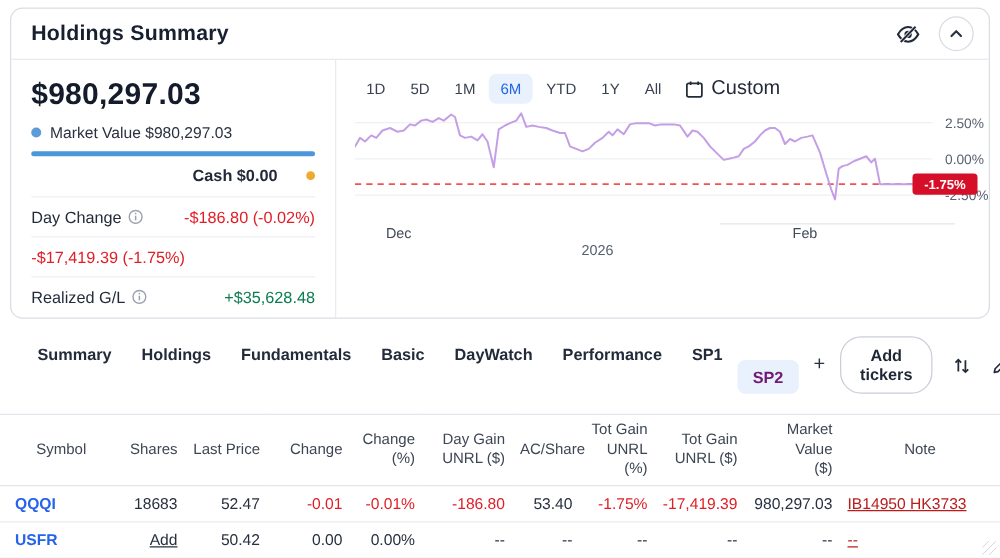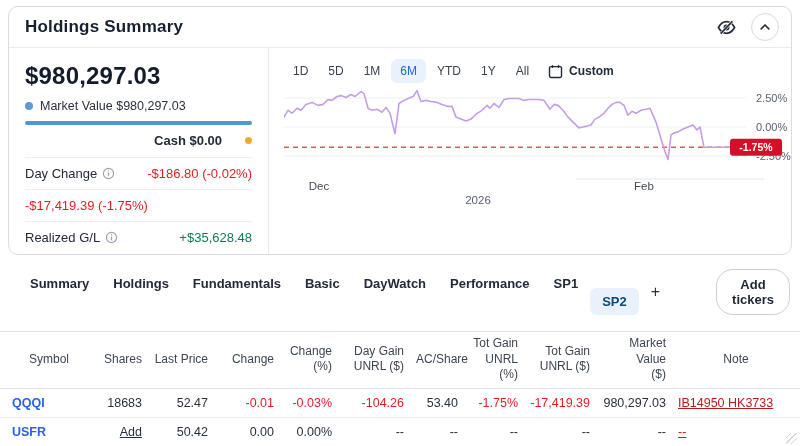--- a/index.html
+++ b/index.html
@@ -32,34 +32,34 @@
   .neg { color:#e01e26; }
   .pos { color:#0e7c52; }
 
   
   .chart-panel { flex:1; border-left:1px solid #e8eaef; padding:11px 0 0 15px; }
   .range-row { display:flex; align-items:center; gap:2px; }
   .range-btn { font-size:12px; font-weight:normal; color:#3a4251; padding:5px 9px;
     border-radius:6px; cursor:pointer; }
   .range-btn.selected { color:#2166e8; background:#e9f1fd; }
   .custom-btn { display:flex; align-items:center; gap:6px; margin-left:8px;
-    font-size:12px; font-weight:bold; color:#232b3a; cursor:pointer; }
+    font-size:16px; font-weight:normal; color:#232b3a; cursor:pointer; }
   .chart-wrap { margin-top:2px; }
 
   
   .tabbar { position:absolute; top:272px; left:8px; width:784px; height:40px;
     display:flex; align-items:center; padding:0 10px; }
   .view-tab { font-size:13px; font-weight:bold; color:#232b3a; padding:6px 12px;
     border-radius:6px; cursor:pointer; white-space:nowrap; }
-  .view-tab.selected { color:#0c4a6e; background:#e9f1fd;margin-top:18px; }
+  .view-tab.selected { color:#701a75; background:#e9f1fd;margin-top:18px; }
   .plus-tab { font-size:16px; font-weight:normal; color:#2a3140; padding:4px 12px; cursor:pointer; }
   .tab-spacer { flex:1; }
   .pill-btn { border:1px solid #c9ced7; border-radius:17px; padding:7px 15px;
     font-size:13px; font-weight:bold; color:#1f2735; background:#fff; cursor:pointer;
-    font-family:"Liberation Sans", sans-serif;margin-left:44px; }
+    font-family:"Liberation Sans", sans-serif; }
   .tool-icon { margin-left:15px; cursor:pointer; display:flex; align-items:center; }
 
   
   .table-area { position:absolute; top:331px; left:0; width:800px; }
   table { width:100%; border-collapse:collapse; table-layout:fixed; }
   thead th { font-weight:normal; font-size:12px; color:#3e4654; text-align:right;
     padding:4px 6px 5px 6px; border-top:1px solid #e2e5eb; border-bottom:1px solid #e2e5eb;
     vertical-align:middle; line-height:1.3; height:37px; }
   thead th:first-child, thead th:last-child { text-align:center; }
   thead th:first-child { padding-left:12px; }
@@ -241,22 +241,22 @@
           <th>Market Value<br>($)</th>
           <th>Note</th>
         </tr>
       </thead>
     <tbody id="tbody">
         <tr>
           <td class="sym">QQQI</td>
           <td class="">18683</td>
           <td class="">52.47</td>
           <td class="neg">-0.01</td>
-          <td class="neg">-0.03%</td>
-          <td class="neg">-104.26</td>
+          <td class="neg">-0.01%</td>
+          <td class="neg">-186.80</td>
           <td class="">53.40</td>
           <td class="neg">-1.75%</td>
           <td class="neg">-17,419.39</td>
           <td class="">980,297.03</td>
           <td class="note">IB14950 HK3733</td>
         </tr>
         <tr>
           <td class="sym">USFR</td>
           <td class="u">Add</td>
           <td class="">50.42</td>

